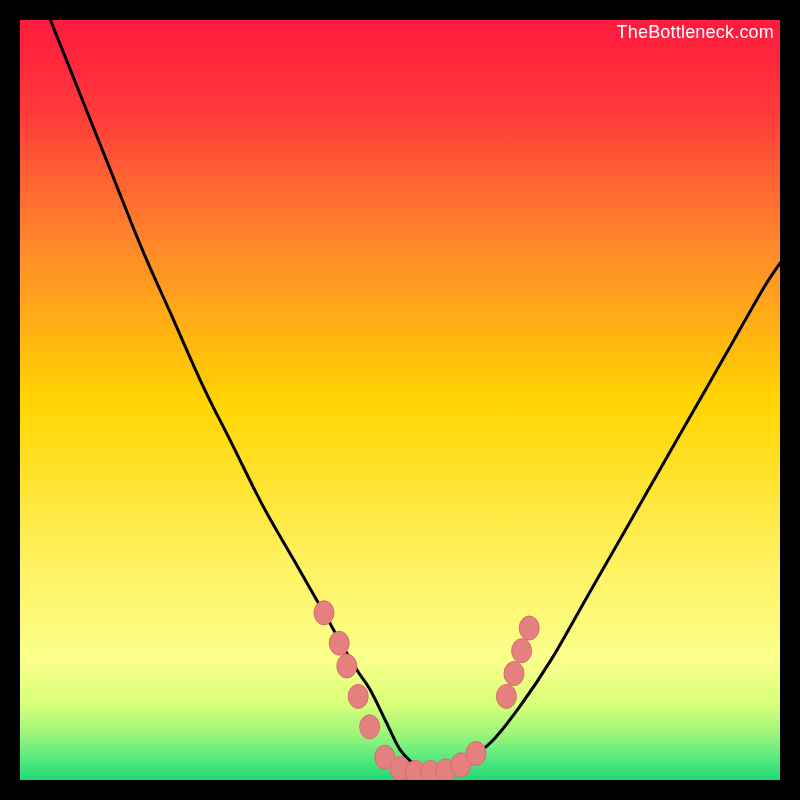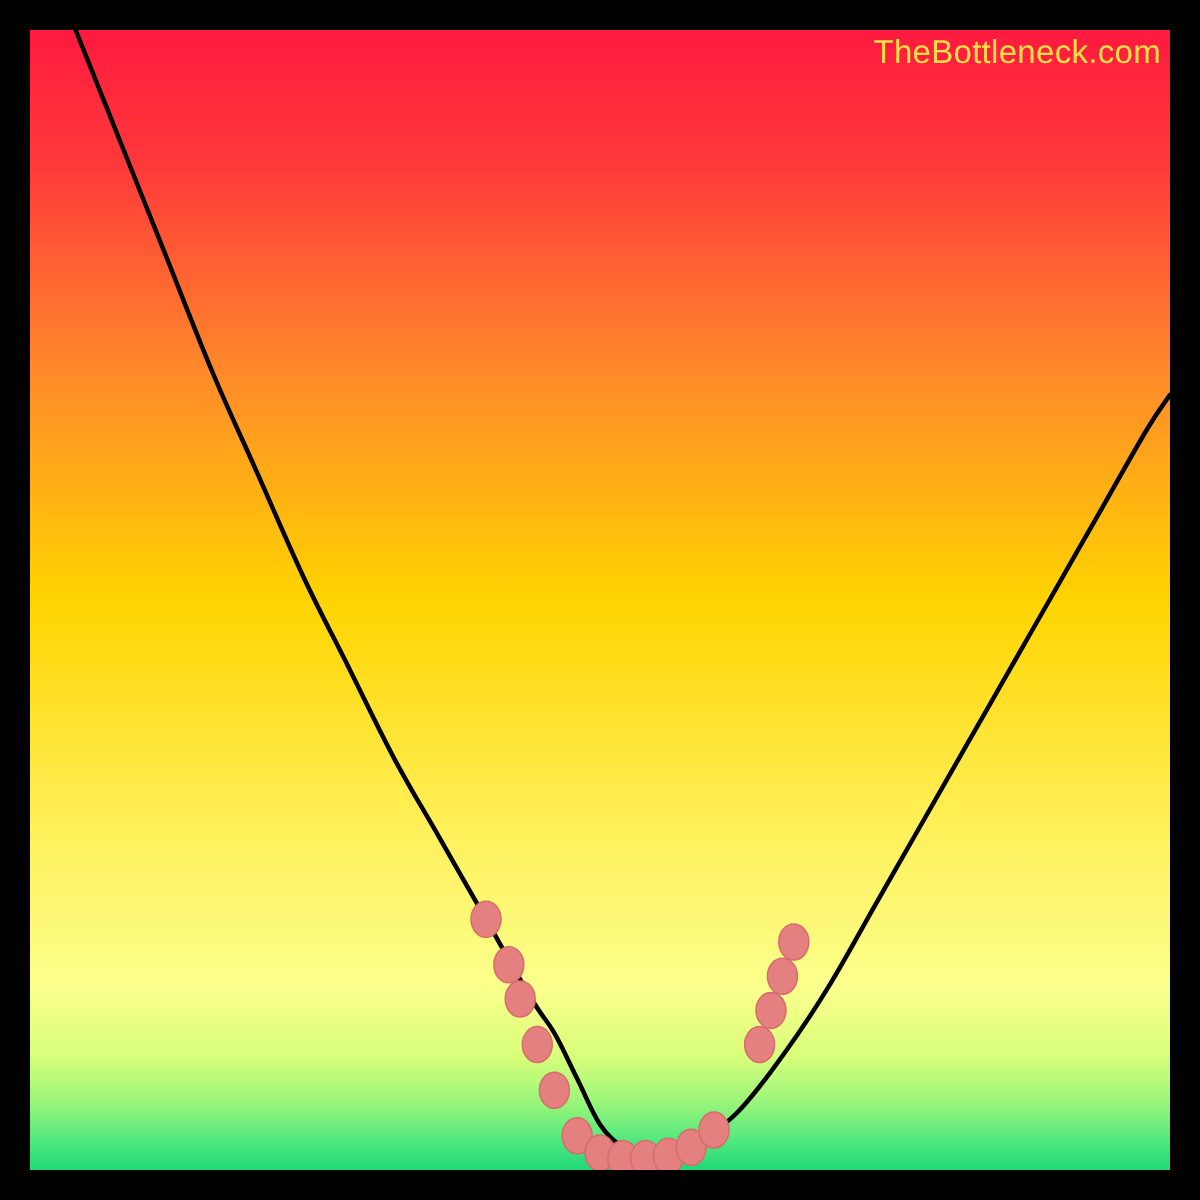--- a/index.html
+++ b/index.html
@@ -23,22 +23,22 @@
     left: 0;
     top: 0;
     width: 760px;
     height: 760px;
   }
   .watermark {
     position: absolute;
     top: 2px;
     right: 6px;
     font-family: Arial, Helvetica, sans-serif;
-    font-size: 22px;
-    color: #fde047;
+    font-size: 18px;
+    color: #ffffff;
     font-weight: 500;
     letter-spacing: 0.2px;
     user-select: none;
   }
 </style>
 </head>
 <body>
 
 <div class="frame">
   <svg class="plot" viewBox="0 0 760 760" preserveAspectRatio="none">

